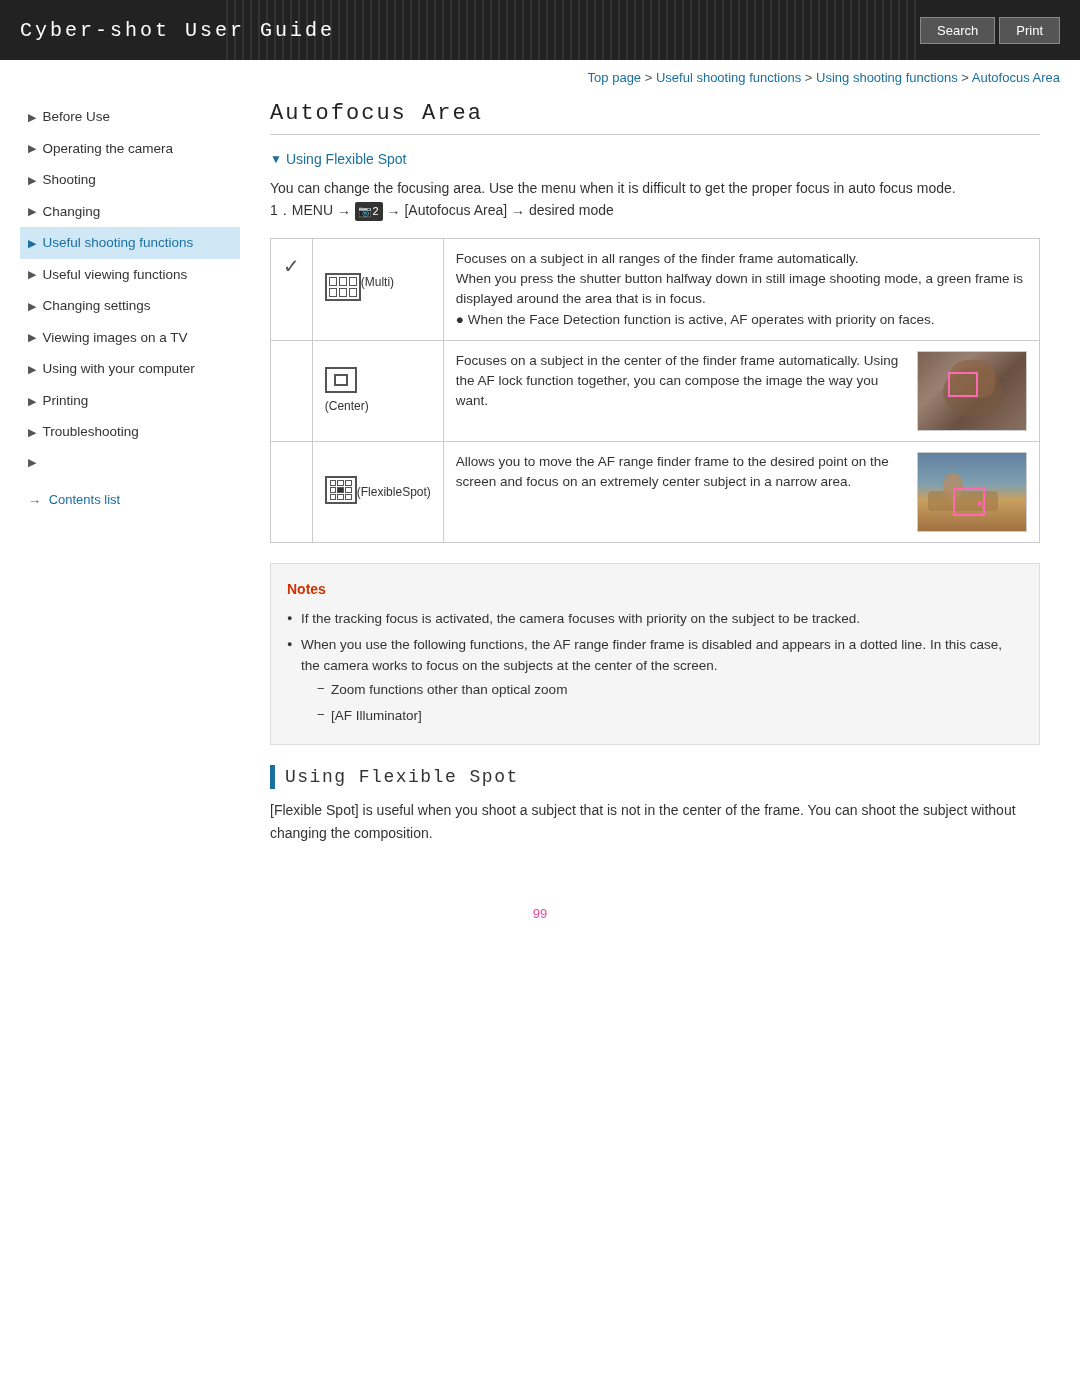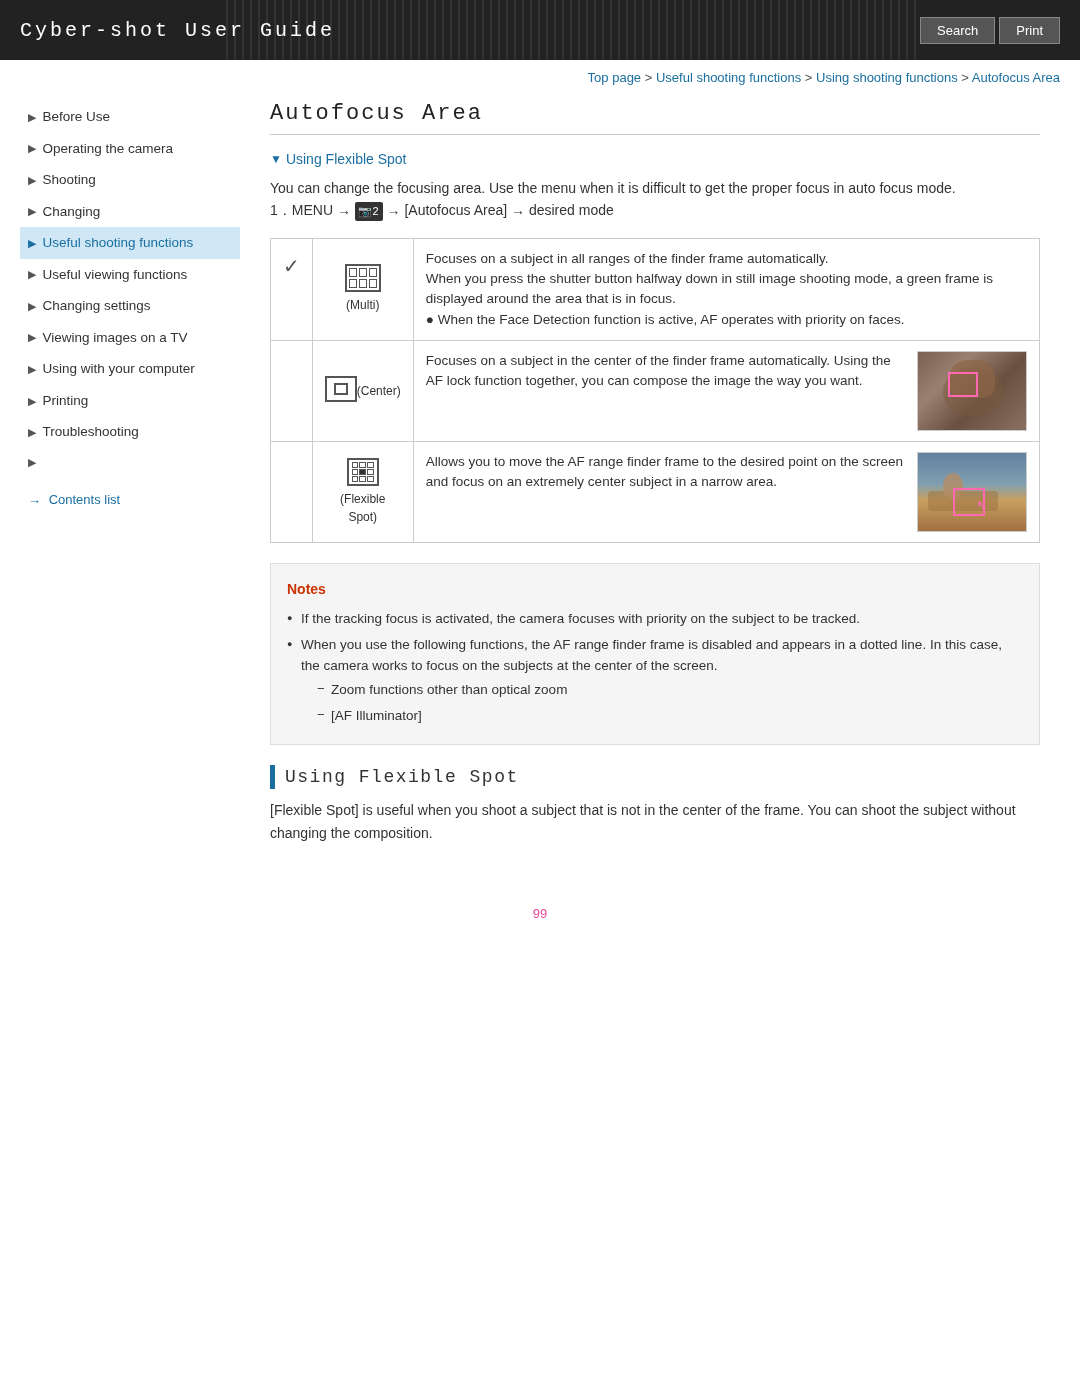--- a/index.html
+++ b/index.html
@@ -416,21 +416,21 @@
     </p>
 
     <table class="af-table">
 
       <tbody>
           <tr>
         <td class="check-cell">
           <span style="font-size:20px;">✓</span>
         </td>
         <td class="icon-cell">
-          <div style="display:flex;flex-direction:column;align-items:center;">
+          <div style="display:flex;flex-direction:row;align-items:flex-start;">
             <div style="border:2px solid #555;width:36px;height:28px;display:grid;grid-template-columns:1fr 1fr 1fr;grid-template-rows:1fr 1fr;gap:2px;padding:2px;margin-bottom:4px;">
               <div style="border:1px solid #555;"></div>
               <div style="border:1px solid #555;"></div>
               <div style="border:1px solid #555;"></div>
               <div style="border:1px solid #555;"></div>
               <div style="border:1px solid #555;"></div>
               <div style="border:1px solid #555;"></div>
             </div>
             <span class="icon-label">(Multi)</span>
           </div>
@@ -438,21 +438,21 @@
         <td class="desc-cell">
           Focuses on a subject in all ranges of the finder frame automatically.<br>
           When you press the shutter button halfway down in still image shooting mode, a green frame is displayed around the area that is in focus.<br>
           ● When the Face Detection function is active, AF operates with priority on faces.
         </td>
       </tr>
 
       <tr>
         <td class="check-cell"></td>
         <td class="icon-cell">
-          <div style="display:flex;flex-direction:row;align-items:center;">
+          <div style="display:flex;flex-direction:column;align-items:flex-start;">
             <div style="border:2px solid #555;width:32px;height:26px;display:flex;align-items:center;justify-content:center;margin-bottom:4px;position:relative;">
               <div style="width:14px;height:12px;border:2px solid #555;"></div>
             </div>
             <span class="icon-label">(Center)</span>
           </div>
         </td>
         <td class="desc-cell">
           <div class="img-row">
             <div style="flex:1;">
               Focuses on a subject in the center of the finder frame automatically. Using the AF lock function together, you can compose the image the way you want.
@@ -465,21 +465,21 @@
                 <div class="focus-box-pink"></div>
               </div>
             </div>
           </div>
         </td>
       </tr>
 
       <tr>
         <td class="check-cell"></td>
         <td class="icon-cell">
-          <div style="display:flex;flex-direction:column;align-items:center;">
+          <div style="display:flex;align-items:center;">
             <div style="border:2px solid #555;width:32px;height:28px;display:flex;align-items:center;justify-content:center;margin-bottom:4px;position:relative;">
               <div style="display:grid;grid-template-columns:1fr 1fr 1fr;grid-template-rows:1fr 1fr 1fr;width:22px;height:20px;gap:1px;">
                 <div style="border:1px solid #555;"></div>
                     <div style="border:1px solid #555;"></div>
                     <div style="border:1px solid #555;"></div>
                 <div style="border:1px solid #555;"></div>
                     <div style="border:1px solid #555;background:#333;"></div>
                     <div style="border:1px solid #555;"></div>
                 <div style="border:1px solid #555;"></div>
                     <div style="border:1px solid #555;"></div>

